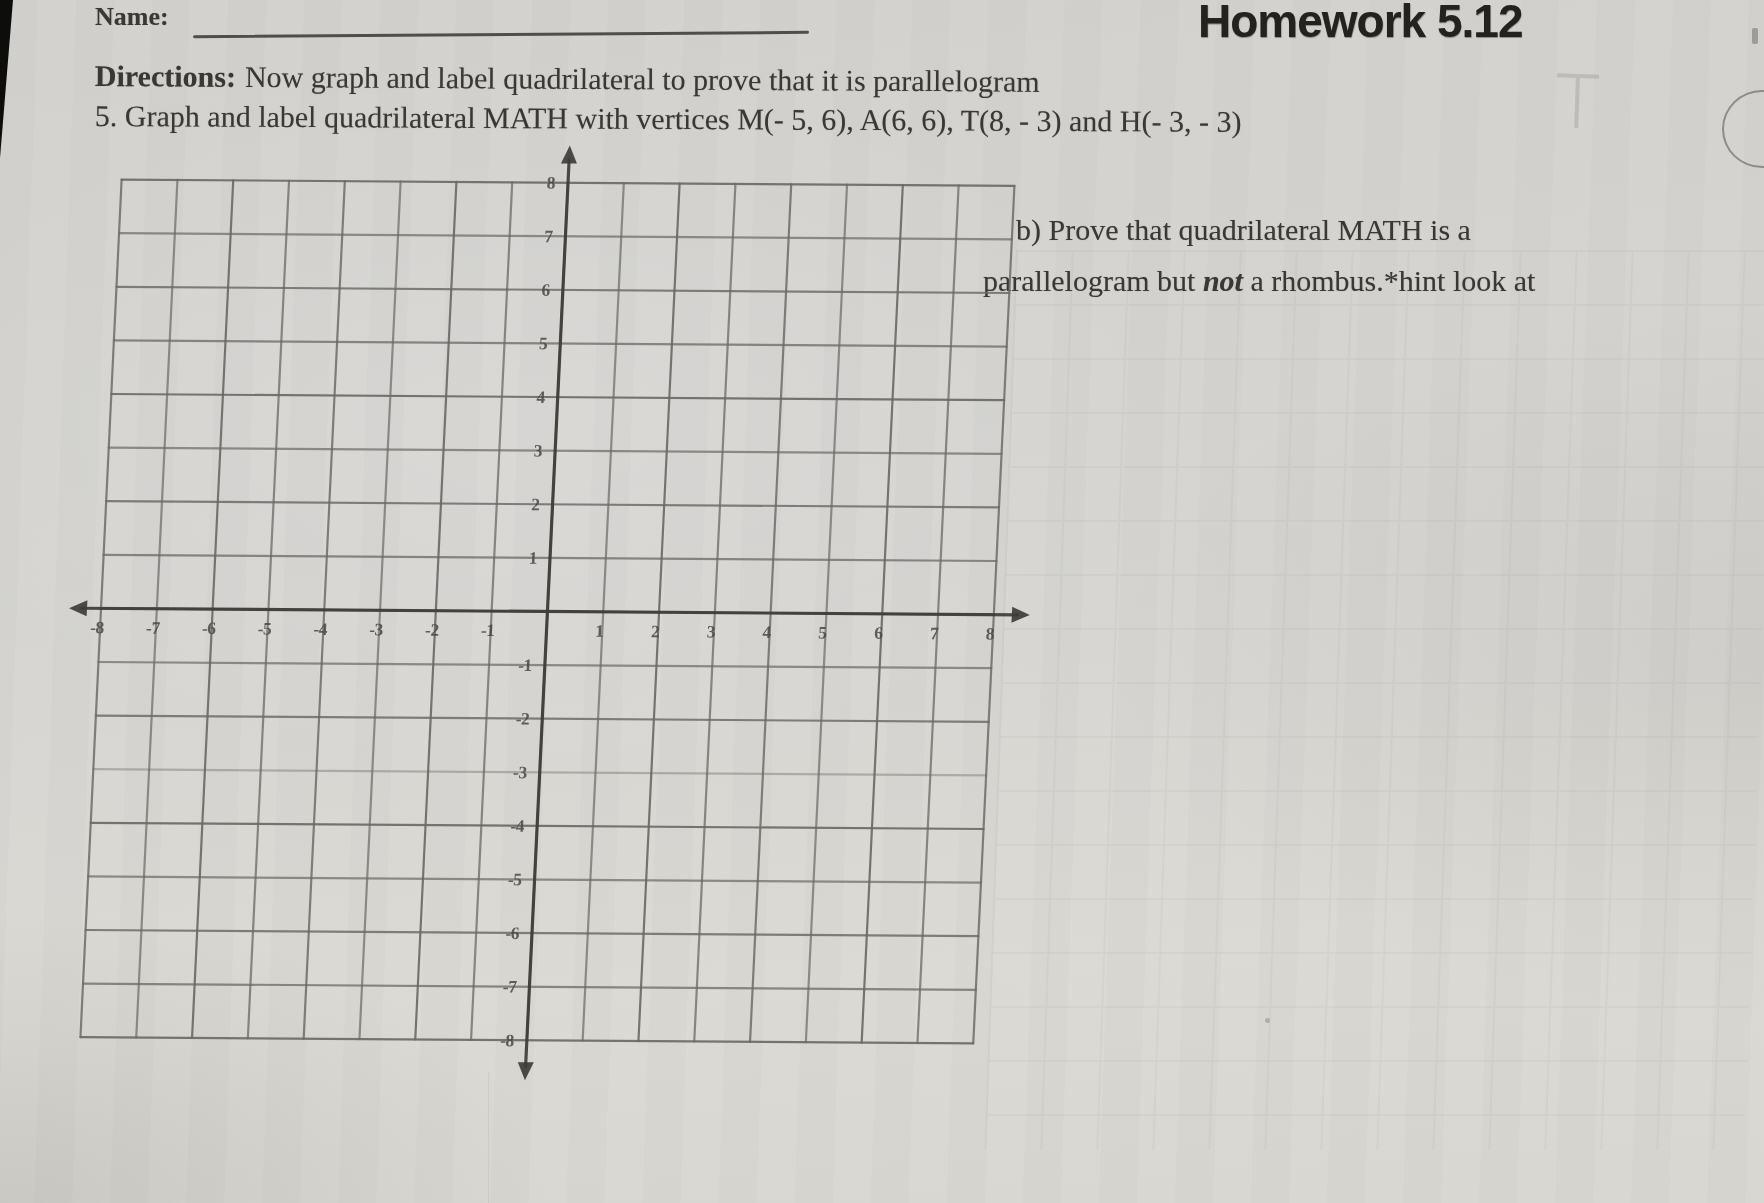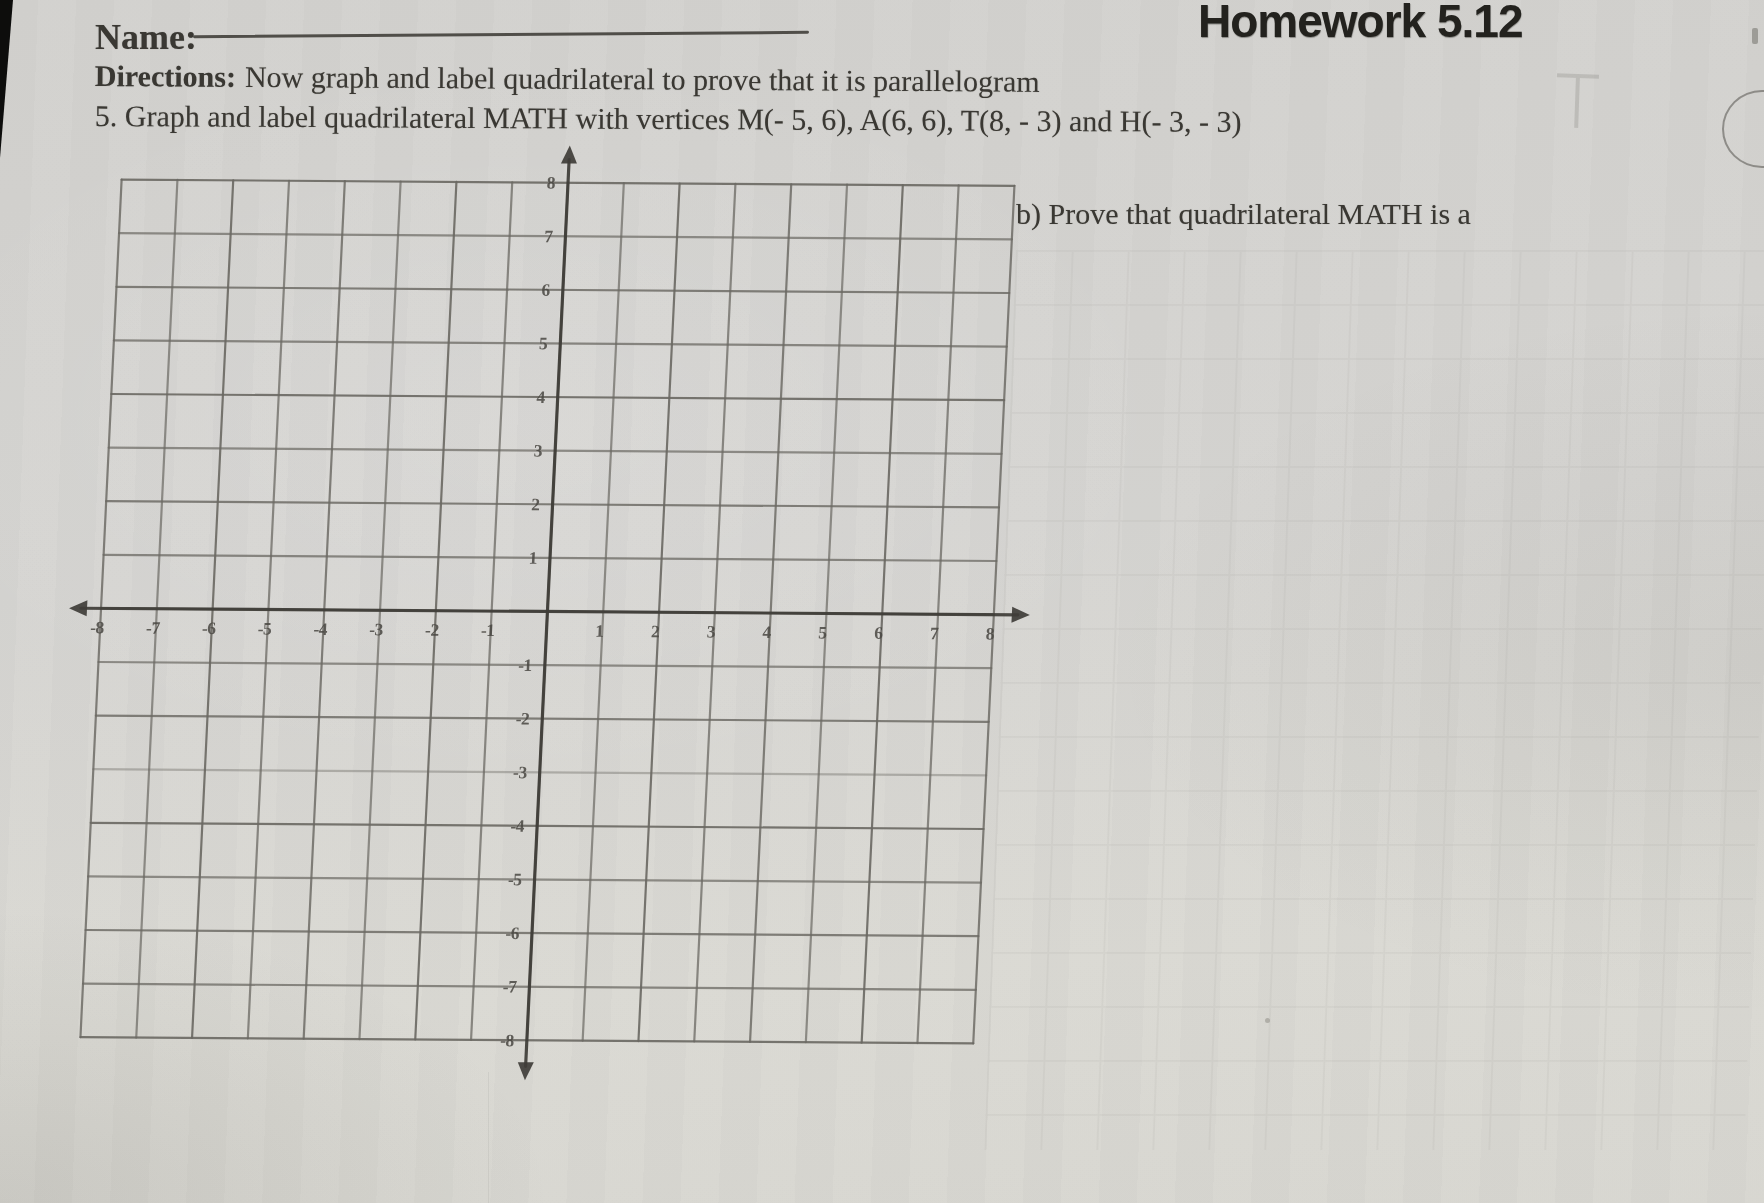--- a/index.html
+++ b/index.html
@@ -14,33 +14,33 @@
       linear-gradient(176deg,#d2d1ce 0%,#d5d4d1 45%,#dad9d3 78%,#d7d6d0 100%);
   }
   .banding{position:absolute;inset:0;pointer-events:none;
     background:repeating-linear-gradient(92deg, rgba(0,0,0,0.013) 0 38px, rgba(255,255,255,0.018) 38px 76px);}
   .bleed{position:absolute;left:1000px;top:250px;width:760px;height:900px;opacity:0.045;pointer-events:none;
     background-image:linear-gradient(#55534e 2px, transparent 2px),linear-gradient(90deg,#55534e 2px, transparent 2px);
     background-size:56px 54px; transform:skewX(-2deg);}
   .scan-wedge{position:absolute;left:0;top:0;width:14px;height:162px;background:#0d0d0c;
     clip-path:polygon(0 0,13px 0,0 158px);}
   .print{ text-shadow:0 0 1px rgba(58,56,51,0.35); }
-  .name-label{position:absolute;left:95px;top:2px;font-size:36px;font-weight:700;margin-top:14px;}
+  .name-label{position:absolute;left:95px;top:2px;font-size:26px;font-weight:700;}
   .name-line{position:absolute;left:193px;top:33px;width:616px;height:3px;background:#504e49;
     border-radius:2px;transform:rotate(-0.4deg);}
   .hw-title{position:absolute;left:1198px;top:-6px;font-family:"Liberation Sans","DejaVu Sans",sans-serif;
     font-weight:700;font-size:46px;letter-spacing:-1px;color:#23221e;
     text-shadow:0.4px 0.6px 0.8px rgba(35,34,30,0.4);}
   .directions{position:absolute;left:95px;top:59px;font-size:30px;transform:rotate(0.35deg);
     transform-origin:left top;white-space:nowrap;}
   .directions .lbl{font-weight:700;}
   .directions .txt{margin-left:9px;}
   .question{position:absolute;left:95px;top:99px;font-size:30px;transform:rotate(0.3deg);
     transform-origin:left top;white-space:nowrap;}
-  .partb{position:absolute;left:983px;top:188px;width:580px;font-size:30px;line-height:51px;}
+  .partb{position:absolute;left:983px;top:204px;width:580px;font-size:30px;line-height:51px;}
   .partb .l1{padding-left:33px;}
   .partb .l3{padding-left:39px;}
   .partb .em{font-style:italic;font-weight:700;}
   .grid-wrap{position:absolute;left:50px;top:140px;width:1010px;height:1000px;}
   .circle-mark{position:absolute;left:1722px;top:90px;width:76px;height:74px;border:2.5px solid rgba(95,93,88,0.6);
     border-radius:50%;}
   .smudge{position:absolute;left:1556px;top:74px;width:48px;height:60px;opacity:0.16;transform:rotate(2deg);}
   .smudge .bar-h{position:absolute;left:0;top:0;width:42px;height:4px;background:#4a4843;}
   .smudge .bar-v{position:absolute;left:19px;top:2px;width:4px;height:52px;background:#4a4843;}
   .speck{position:absolute;left:1752px;top:28px;width:6px;height:16px;background:#6a6862;opacity:0.5;border-radius:2px;}
@@ -63,20 +63,21 @@
   <div class="hw-title">Homework 5.12</div>
 
   <div class="directions print">
     <span class="lbl">Directions:</span><span class="txt">Now graph and label quadrilateral to prove that it is parallelogram</span>
   </div>
 
   <div class="question print">5. Graph and label quadrilateral MATH with vertices M(- 5, 6), A(6, 6), T(8, - 3) and H(- 3, - 3)</div>
 
   <div class="partb print">
     <div class="l1">b) Prove that quadrilateral MATH is a</div>
+    <div class="l2"><span>parallelogram but </span><span class="em">not</span><span> a rhombus.*hint look at</span></div>
   </div>
 
   <div class="grid-wrap">
     <svg width="1010" height="1000" viewBox="0 0 1010 1000">
       <g id="grid-group" transform="matrix(1,0.007,-0.048,1,20,-2)">
           <line x1="53.60000000000002" y1="41.19999999999999" x2="53.60000000000002" y2="898.8" stroke="#6b6963" stroke-width="2.2" opacity="0.82" stroke-linecap="round"></line>
           <line x1="109.40000000000003" y1="41.19999999999999" x2="109.40000000000003" y2="898.8" stroke="#6b6963" stroke-width="2.2" opacity="0.7" stroke-linecap="round"></line>
           <line x1="165.20000000000005" y1="41.19999999999999" x2="165.20000000000005" y2="898.8" stroke="#6b6963" stroke-width="2.2" opacity="0.9" stroke-linecap="round"></line>
           <line x1="221" y1="41.19999999999999" x2="221" y2="898.8" stroke="#6b6963" stroke-width="2.2" opacity="0.75" stroke-linecap="round"></line>
           <line x1="276.8" y1="41.19999999999999" x2="276.8" y2="898.8" stroke="#6b6963" stroke-width="2.2" opacity="0.82" stroke-linecap="round"></line>

